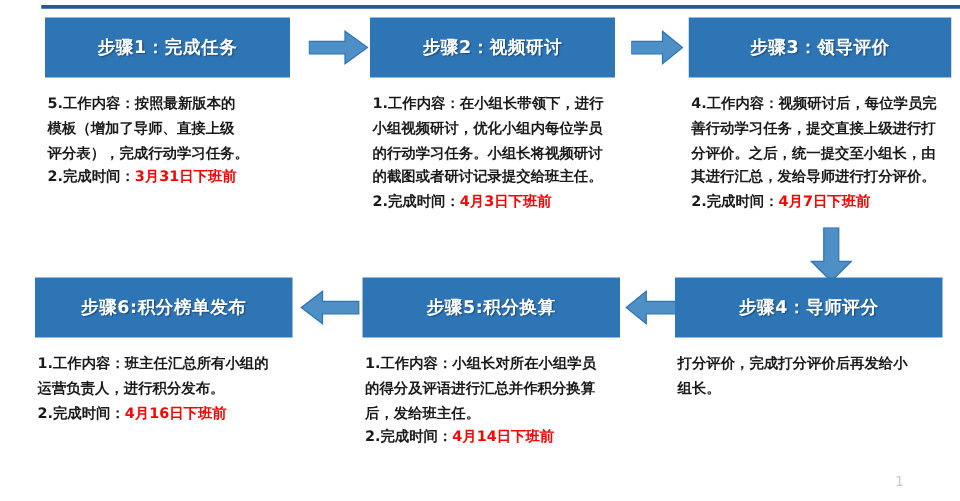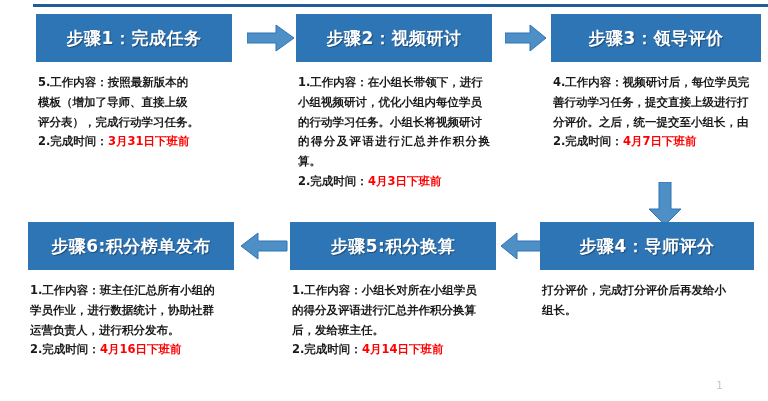--- a/index.html
+++ b/index.html
@@ -40,21 +40,21 @@
   }
   .step-header {
     box-sizing: border-box;
     width: 100%;
     height: 48px;
     background: #2E75B6;
     display: flex;
     align-items: center;
     justify-content: center;
     color: #ffffff;
-    font-size: 17px;
+    font-size: 14px;
     font-weight: bold;
     letter-spacing: 0.5px;
     text-shadow: 1px 1px 1px rgba(0,0,0,0.35);
   }
   .step-body {
     box-sizing: border-box;
     width: 100%;
     padding: 11px 2px 0 2px;
     color: #1a1a1a;
     font-size: 11.5px;
@@ -125,52 +125,52 @@
       <polygon points="0,9 29,9 29,1 47,14 29,27 29,19 0,19" fill="#4E8FC6" stroke="#2E75B6" stroke-width="1"></polygon>
     </svg>
   </div>
 
   <div class="step" id="step2">
     <div class="step-header">步骤2：视频研讨</div>
     <div class="step-body">
       <span class="line">1.工作内容：在小组长带领下，进行</span>
       <span class="line">小组视频研讨，优化小组内每位学员</span>
       <span class="line">的行动学习任务。小组长将视频研讨</span>
-      <span class="line">的得分及评语进行汇总并作积分换算。</span>
+      <span class="line">的截图或者研讨记录提交给班主任。</span>
       <span class="line"><span class="due-label">2.完成时间：</span><span class="due-date">4月3日下班前</span></span>
     </div>
   </div>
 
   <div class="arrow" id="arrow-2-3">
     <svg width="42" height="28" viewBox="0 0 42 28" aria-hidden="true">
       <polygon points="0,9 25,9 25,1 41,14 25,27 25,19 0,19" fill="#4E8FC6" stroke="#2E75B6" stroke-width="1"></polygon>
     </svg>
   </div>
 
   <div class="step" id="step3">
     <div class="step-header">步骤3：领导评价</div>
     <div class="step-body">
       <span class="line">4.工作内容：视频研讨后，每位学员完</span>
       <span class="line">善行动学习任务，提交直接上级进行打</span>
       <span class="line">分评价。之后，统一提交至小组长，由</span>
+      <span class="line">其进行汇总，发给导师进行打分评价。</span>
       <span class="line"><span class="due-label">2.完成时间：</span><span class="due-date">4月7日下班前</span></span>
     </div>
   </div>
 
   <div class="arrow" id="arrow-3-4">
     <svg width="34" height="44" viewBox="0 0 34 44" aria-hidden="true">
       <polygon points="11,0 23,0 23,27 33,27 17,43 1,27 11,27" fill="#4E8FC6" stroke="#2E75B6" stroke-width="1"></polygon>
     </svg>
   </div>
 
   <div class="step" id="step6">
     <div class="step-header">步骤6:积分榜单发布</div>
     <div class="step-body">
       <span class="line">1.工作内容：班主任汇总所有小组的</span>
-      <span class="line">学员作业，进行数据统计，协助社群</span>
       <span class="line">运营负责人，进行积分发布。</span>
       <span class="line"><span class="due-label">2.完成时间：</span><span class="due-date">4月16日下班前</span></span>
     </div>
   </div>
 
   <div class="arrow" id="arrow-5-6">
     <svg width="48" height="28" viewBox="0 0 48 28" aria-hidden="true">
       <polygon points="47,9 18,9 18,1 1,14 18,27 18,19 47,19" fill="#4E8FC6" stroke="#2E75B6" stroke-width="1"></polygon>
     </svg>
   </div>

